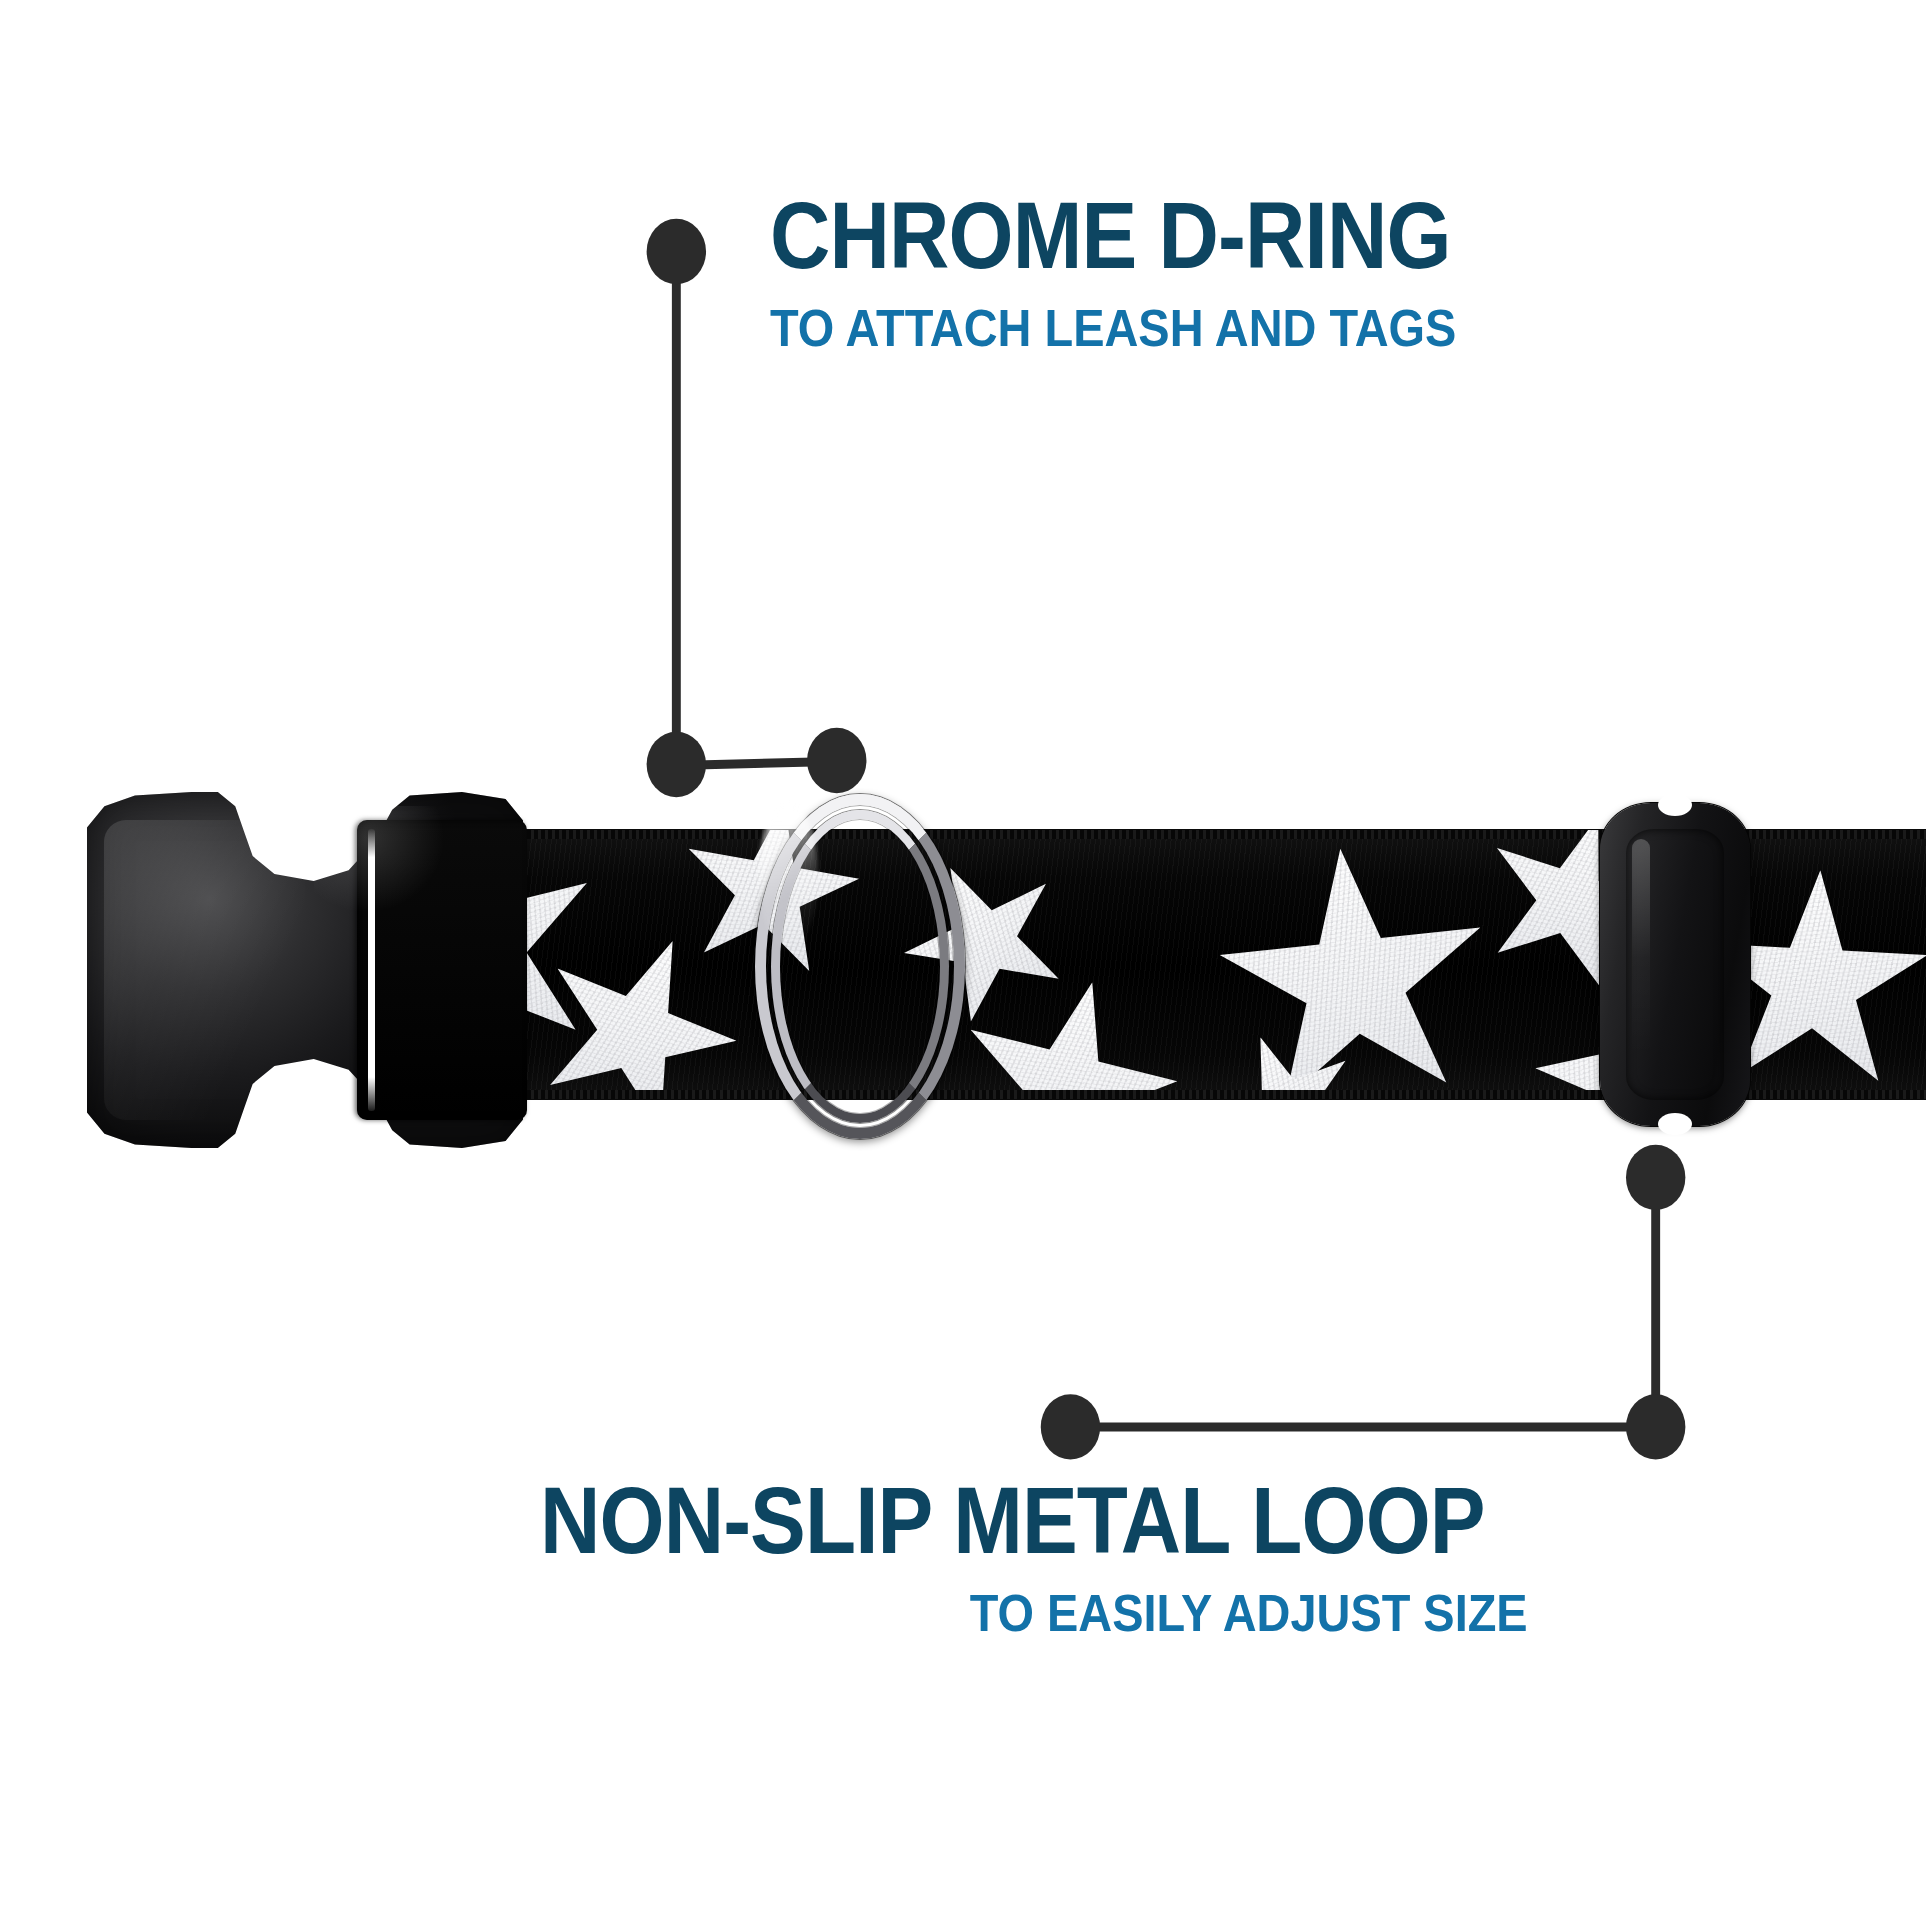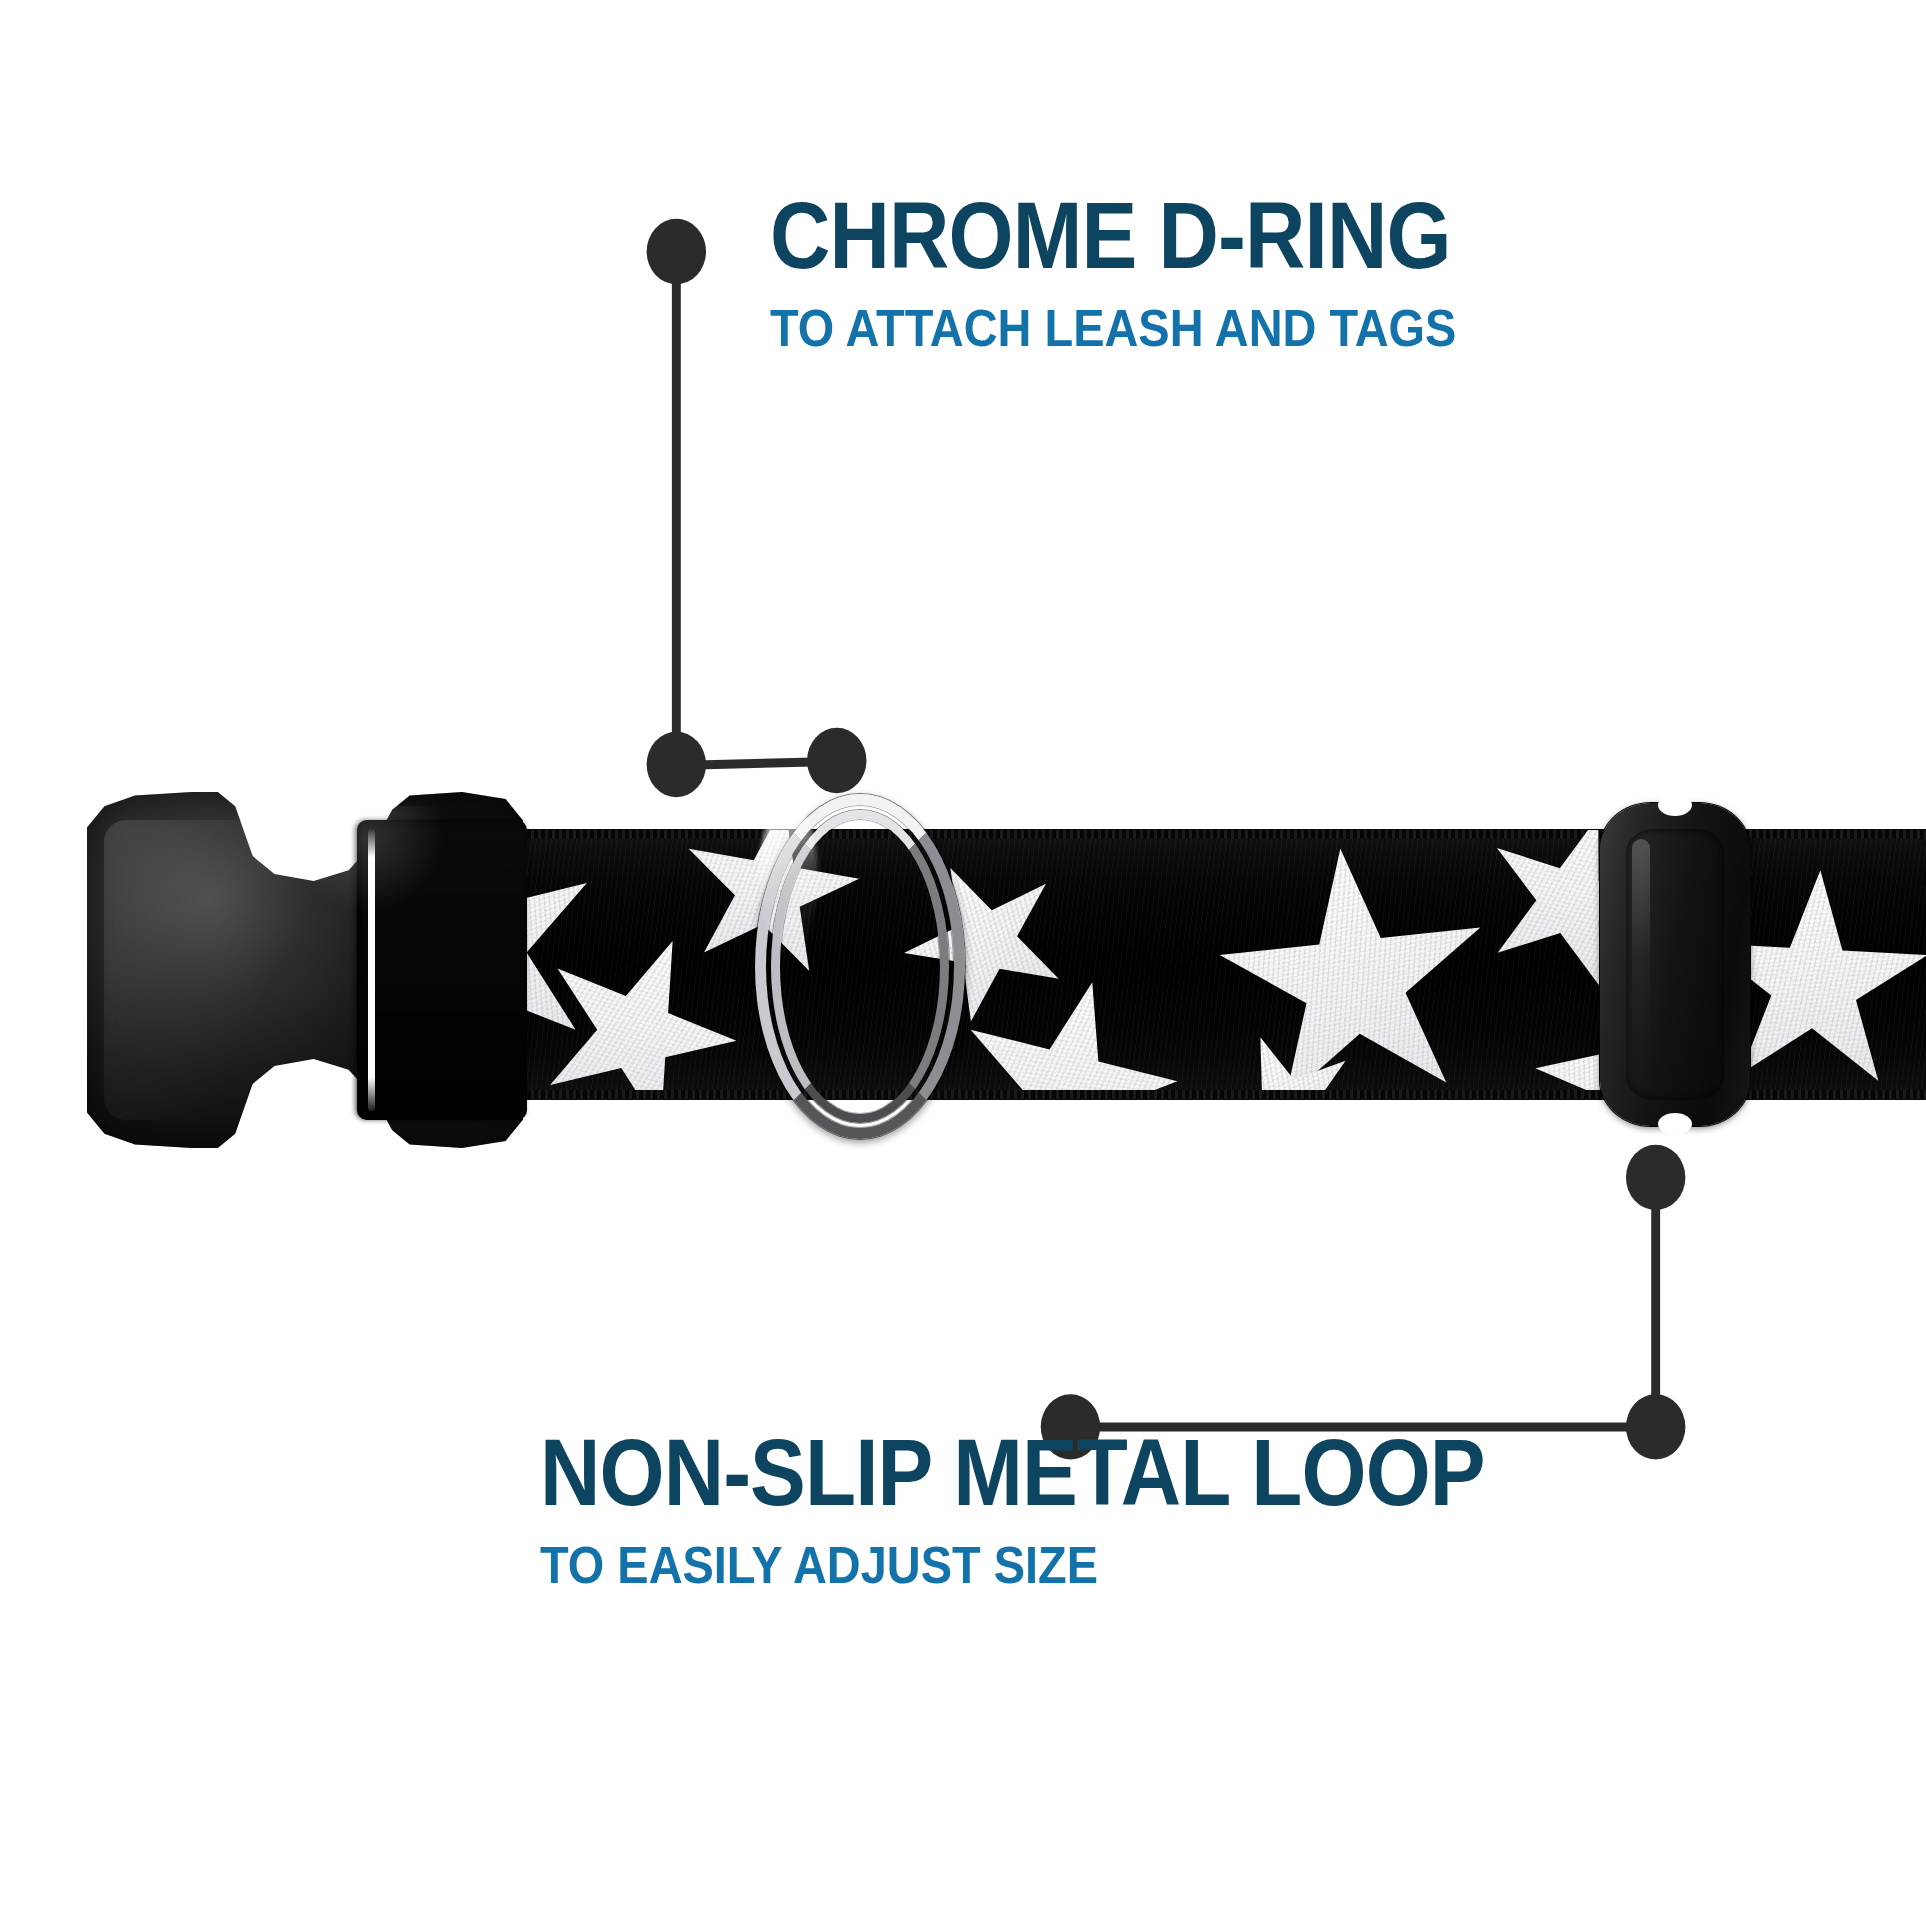--- a/index.html
+++ b/index.html
@@ -324,19 +324,19 @@
       <ellipse cx="1672" cy="1441" rx="30" ry="33" fill="#2b2b2b"></ellipse>
       <ellipse cx="1081" cy="1441" rx="30" ry="33" fill="#2b2b2b"></ellipse>
     </g>
   </svg>
 
   <div class="callout" style="left:756px; top:188px;margin-left:14px;">
     <div class="callout-title">CHROME D-RING</div>
     <div class="callout-sub">TO ATTACH LEASH AND TAGS</div>
   </div>
 
-  <div class="callout" style="left:540px; top:1425px;">
+  <div class="callout" style="left:540px; top:1473px;text-align:right;">
     <div class="callout-title">NON-SLIP METAL LOOP</div>
     <div class="callout-sub">TO EASILY ADJUST SIZE</div>
   </div>
 
 </div>
 
 
 </body></html>

